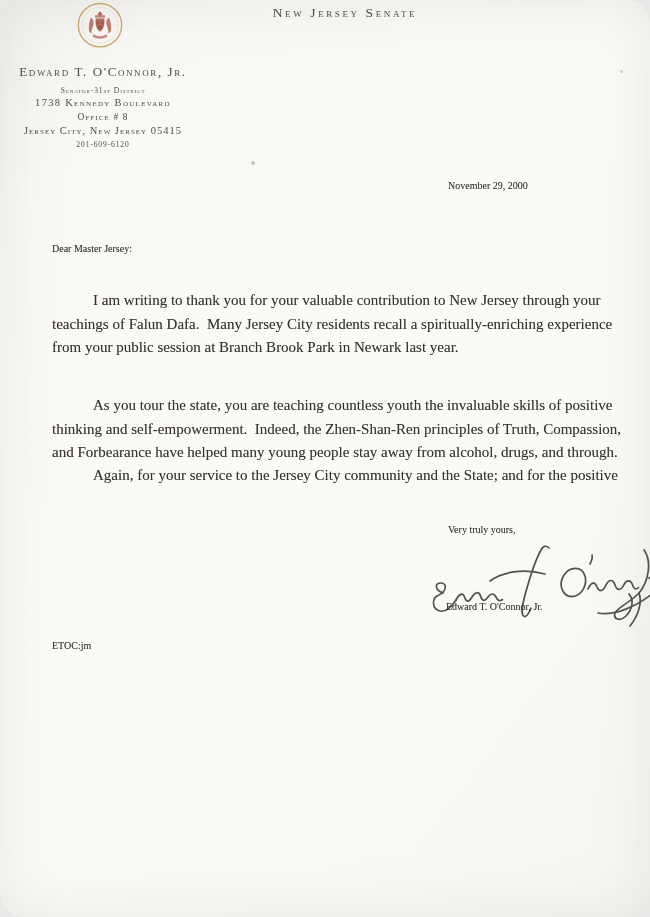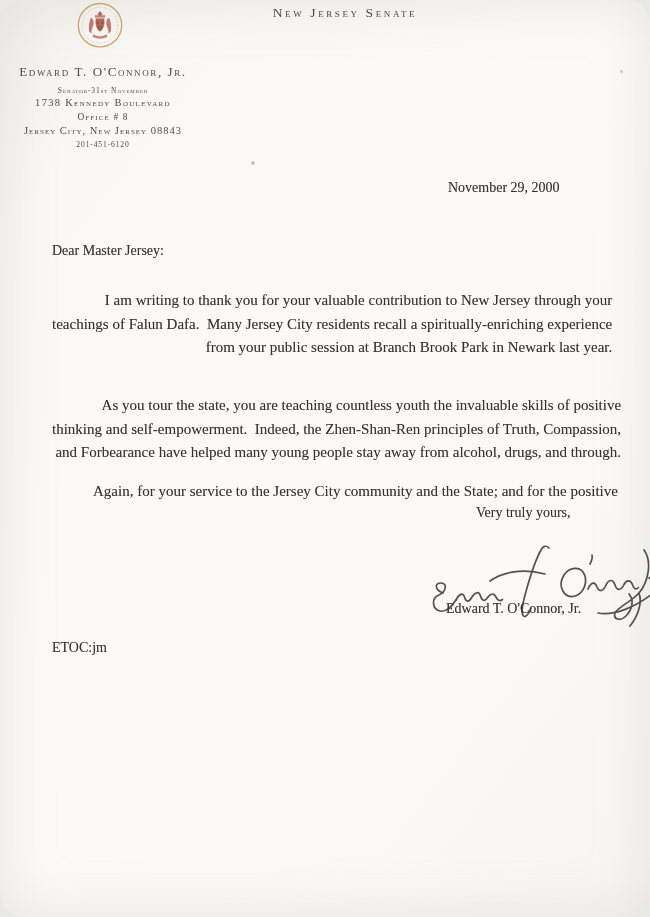--- a/index.html
+++ b/index.html
@@ -31,32 +31,32 @@
     font-variant:small-caps;
     color:#4e4c47;
   }
   .sender-name   { top:64px;  font-size:13px;  letter-spacing:1.6px; }
   .sender-title  { top:86px;  font-size:7.5px; letter-spacing:.9px; }
   .sender-addr1  { top:97px;  font-size:10.5px; letter-spacing:1.3px;text-align:center; }
   .sender-addr2  { top:112px; font-size:9.5px;  letter-spacing:1.1px; }
   .sender-addr3  { top:125px; font-size:10.5px; letter-spacing:1px; }
   .sender-phone  { top:140px; font-size:7.5px;  letter-spacing:.9px; }
   
-  .txt { position:absolute; font-size:14px; color:#353330; text-shadow:0 0 .5px rgba(40,38,35,.35); }
+  .txt { position:absolute; font-size:10px; color:#353330; text-shadow:0 0 .5px rgba(40,38,35,.35); }
   .date       { left:448px; top:180px; }
   .salutation { left:52px;  top:243px; }
-  .para  { position:absolute; left:52px;text-align:right; }
-  .p1 { top:289px; } .p2 { top:394px; } .p3 { top:480px; }
+  .para  { position:absolute; left:52px; }
+  .p1 { top:289px; } .p2 { top:394px; } .p3 { top:464px; }
   .line {
     white-space:pre;
     font-size:15px; line-height:23.7px;
     color:#353330; text-shadow:0 0 .5px rgba(40,38,35,.35);
   }
   .indent { padding-left:41px; }
-  .closing    { left:448px; top:505px;margin-left:28px; }
+  .closing    { left:448px; top:524px; }
   .typed-name { left:446px; top:601px; }
   .initials   { left:52px;  top:640px; }
   .signature-svg {
     position:absolute; left:428px; top:537px;
     width:226px; height:96px;
     pointer-events:none;
   }
   
   .speck { position:absolute; border-radius:50%; }
   .speck-1 { left:251px; top:161px; width:4px; height:4px; background:#9ea389; opacity:.55; }
@@ -79,25 +79,25 @@
       <path d="M22,40 c5,3 11,3 16,0 l1,3 c-6,3 -12,3 -18,0 z" opacity=".75"></path>
       <circle cx="27" cy="26" r="1.4" fill="#8f4335"></circle>
       <circle cx="33" cy="26" r="1.4" fill="#8f4335"></circle>
       <rect x="27" y="30" width="6" height="4" fill="#8f4335" opacity=".8"></rect>
     </g>
   </svg>
 
   <div class="lh-org">New Jersey Senate</div>
 
   <div class="sender-line sender-name">Edward T. O'Connor, Jr.</div>
-  <div class="sender-line sender-title">Senator-31st November</div>
+  <div class="sender-line sender-title">Senator-31st District</div>
   <div class="sender-line sender-addr1">1738 Kennedy Boulevard</div>
   <div class="sender-line sender-addr2">Office # 8</div>
-  <div class="sender-line sender-addr3">Jersey City, New Jersey 08843</div>
-  <div class="sender-line sender-phone">201-451-6120</div>
+  <div class="sender-line sender-addr3">Jersey City, New Jersey 05415</div>
+  <div class="sender-line sender-phone">201-609-6120</div>
 
   <div class="txt date">November 29, 2000</div>
 
   <div class="txt salutation">Dear Master Jersey:</div>
 
   <div class="para p1">
     <div class="line indent">I am writing to thank you for your valuable contribution to New Jersey through your</div>
     <div class="line">teachings of Falun Dafa.  Many Jersey City residents recall a spiritually-enriching experience</div>
     <div class="line">from your public session at Branch Brook Park in Newark last year.</div>
   </div>

